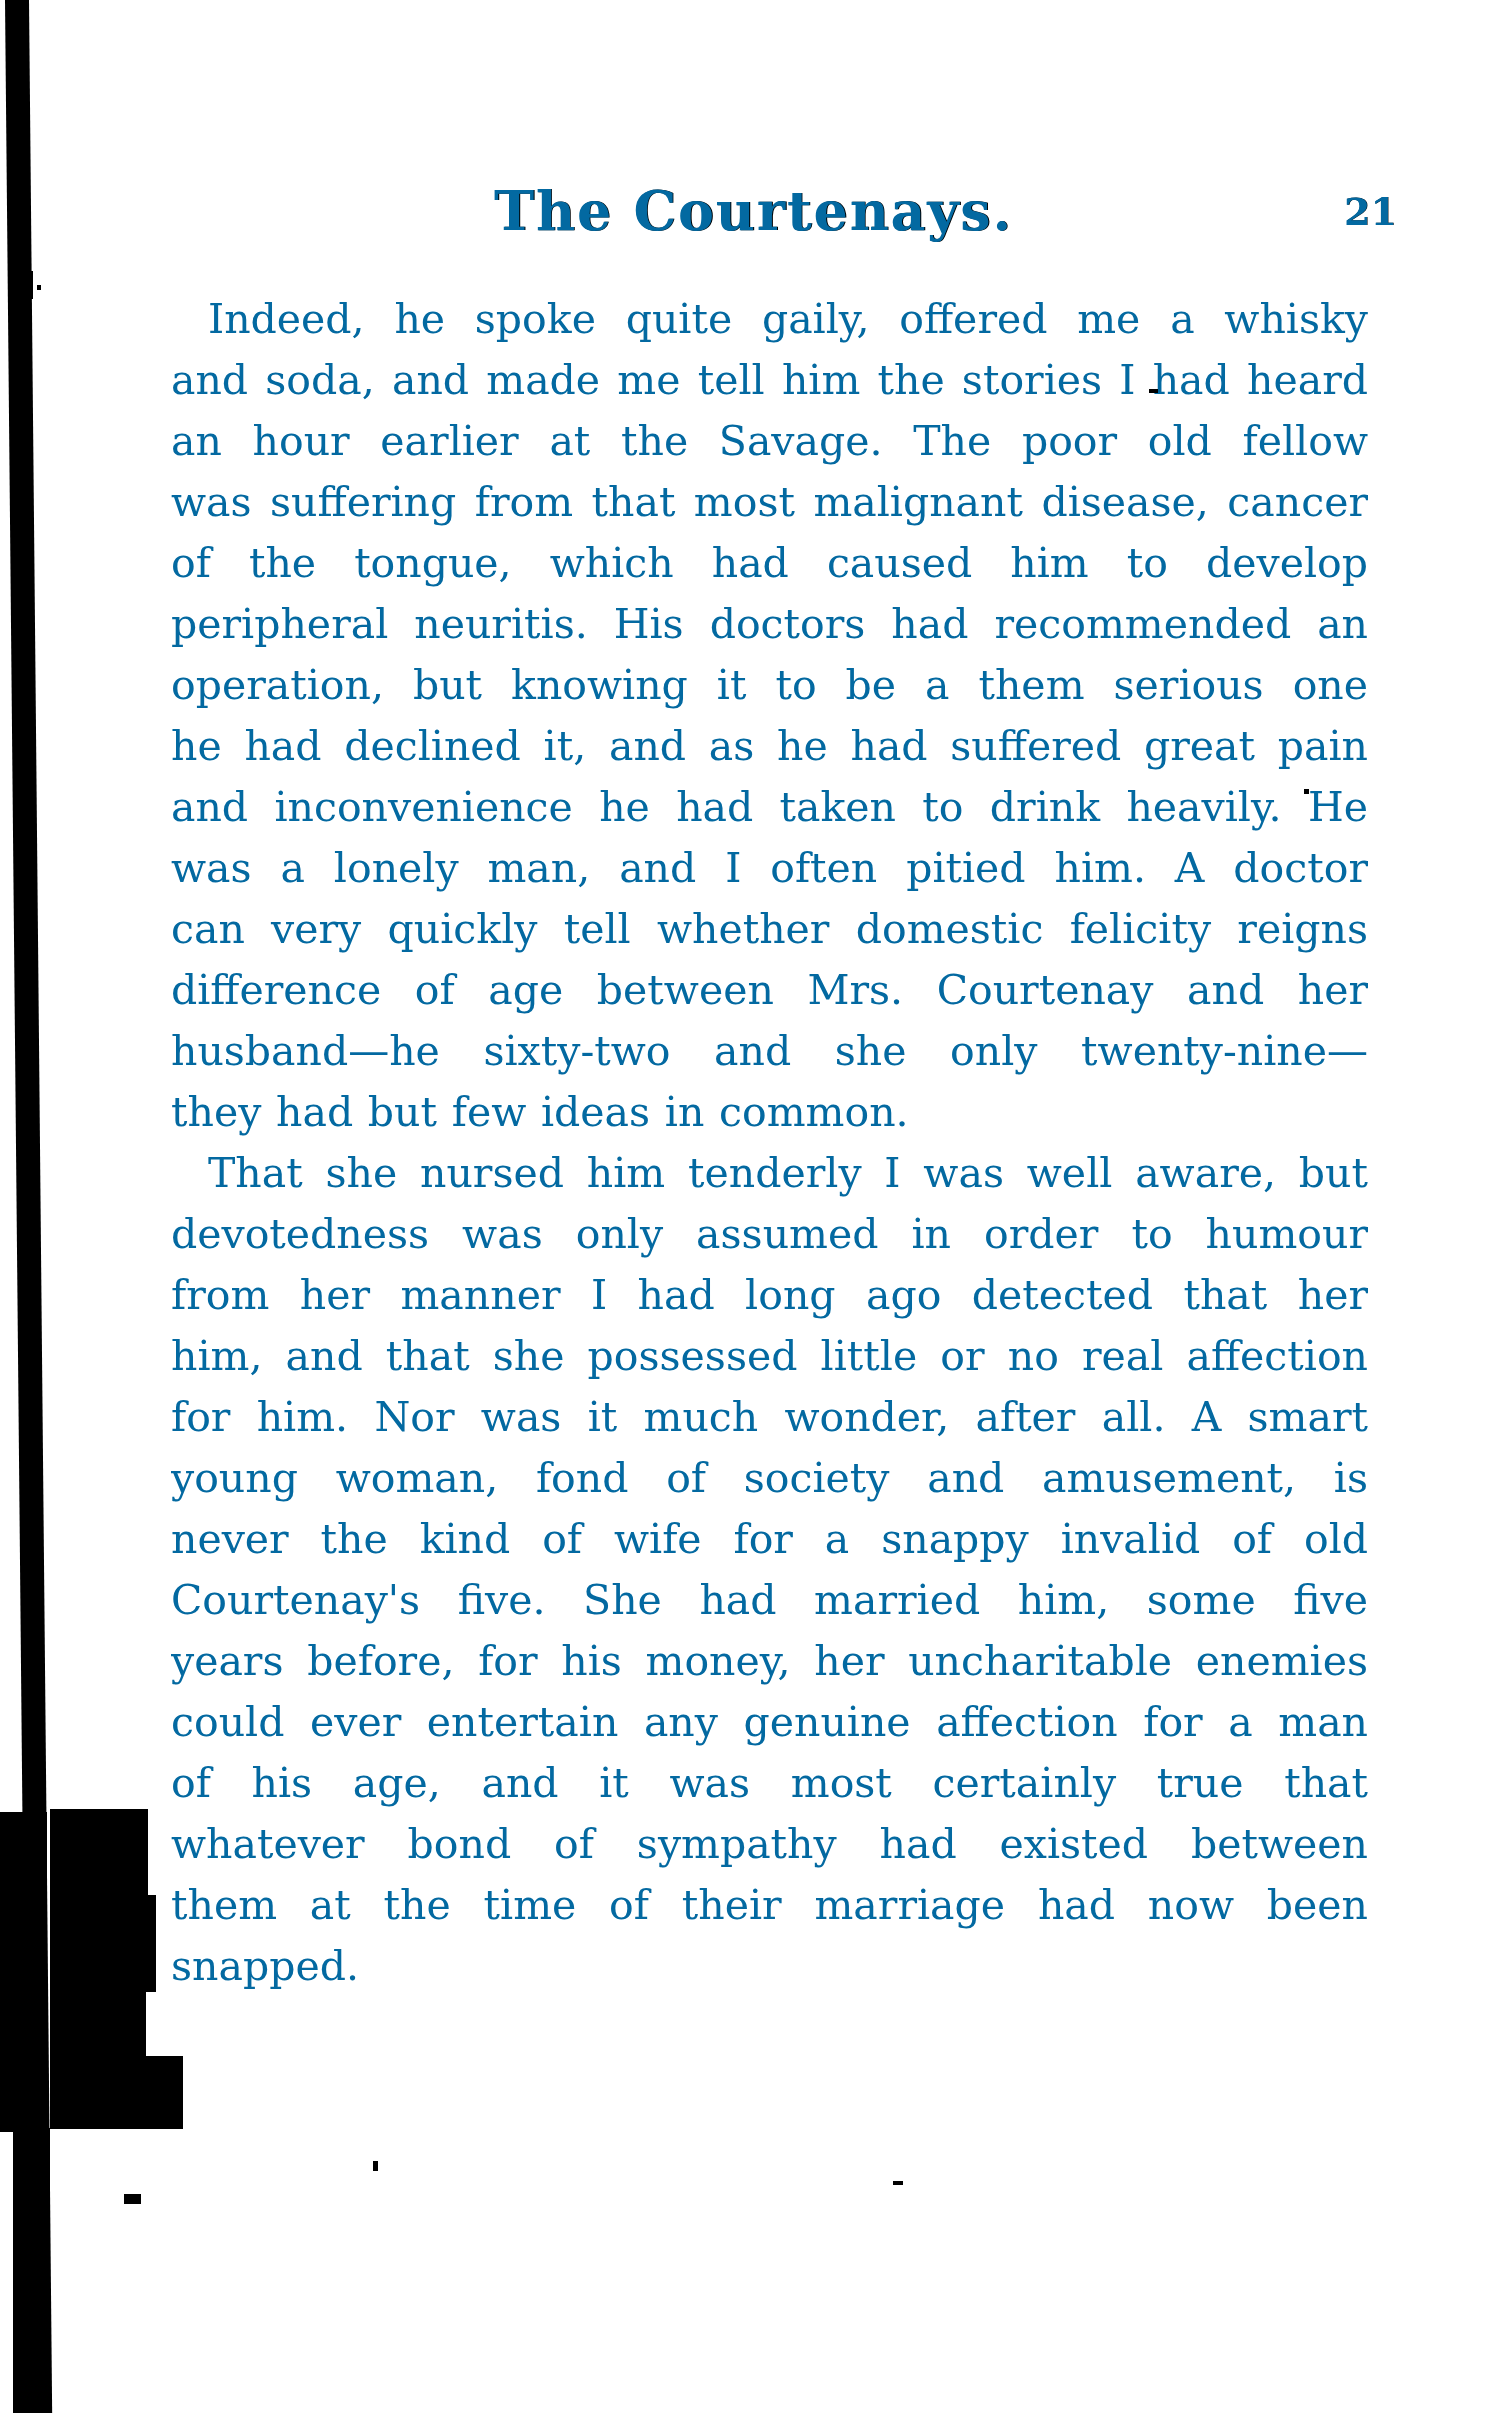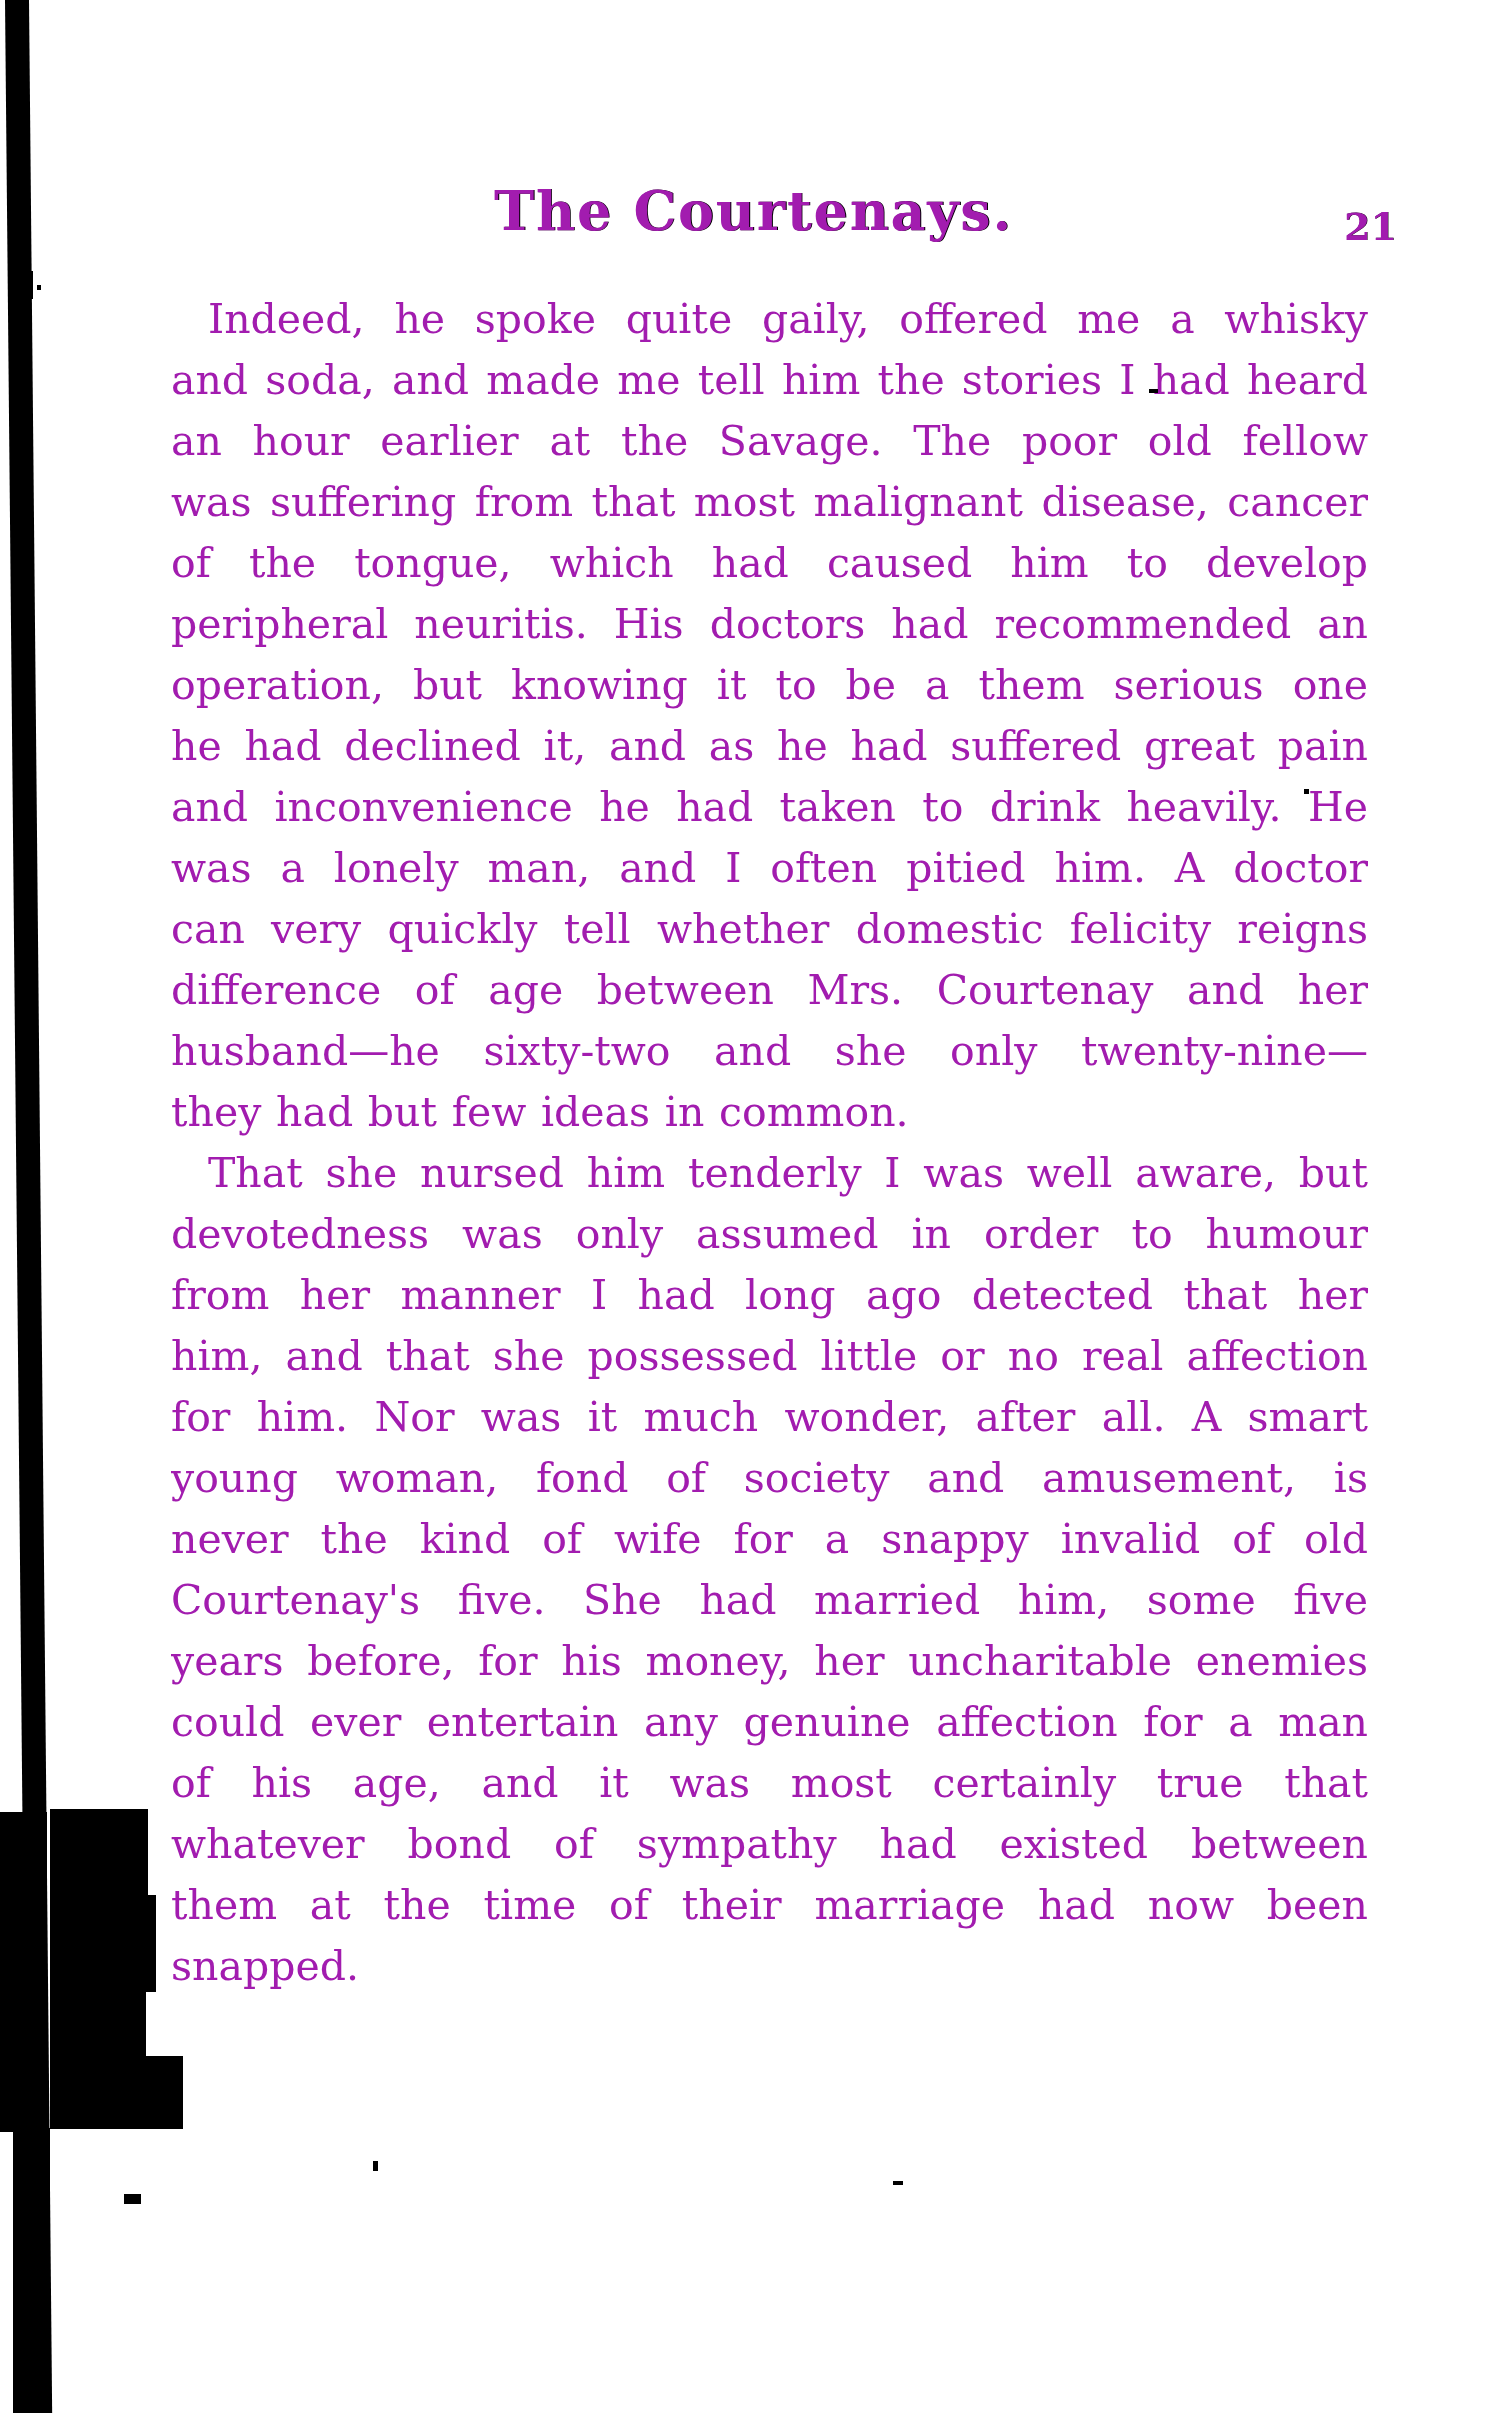--- a/index.html
+++ b/index.html
@@ -5,40 +5,40 @@
   html, body {
     margin: 0;
     padding: 0;
     background: #ffffff;
   }
   #page {
     position: relative;
     width: 1507px;
     height: 2413px;
     background: #ffffff;
-    color: #a21caf;
+    color: #0369a1;
     font-family: "DejaVu Serif", serif;
     overflow: hidden;
   }
 
   
   .running-title {
     position: absolute;
     top: 179px;
     left: 50%;
     transform: translateX(-50%);
     font-size: 54px;
     font-weight: bold;
     letter-spacing: 1.7px;
     white-space: nowrap;
     text-shadow: 0.9px 0 0 #000000;
   }
   .folio {
     position: absolute;
-    top: 204px;
+    top: 189px;
     right: 110px;
     font-size: 38px;
     font-weight: bold;
     text-shadow: 0.4px 0 0 #000000;
   }
 
   
   .text-block {
     position: absolute;
     left: 143px;

